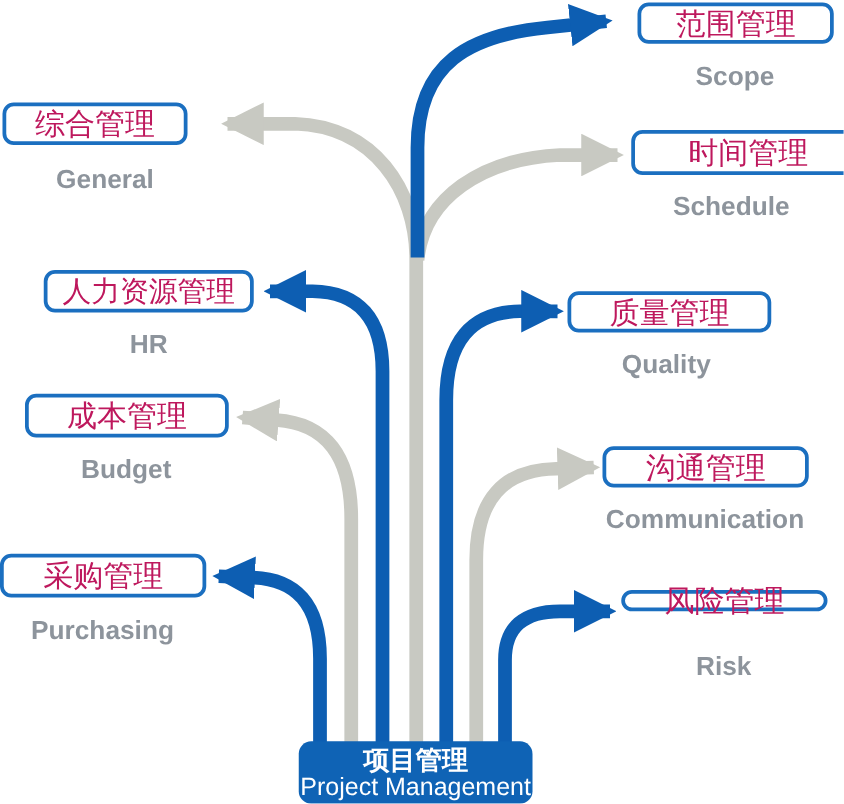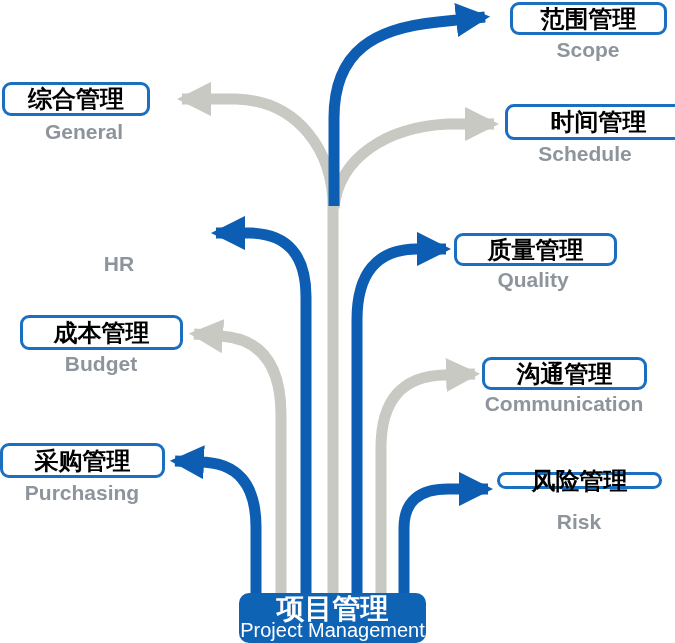--- a/index.html
+++ b/index.html
@@ -10,35 +10,36 @@
     overflow:hidden;
     font-family:"Liberation Sans",sans-serif;
   }
   #flow-svg{position:absolute;left:0;top:0;}
   .zbox{
     position:absolute;
     box-sizing:border-box;
     background:#ffffff;
     border:3px solid #1b6fc0;
     border-radius:9px;
-    color:#000000;
+    color:#be185d;
     font-size:24px;
-    font-weight:700;
+    font-weight:400;
     display:flex;align-items:center;justify-content:center;
     white-space:nowrap;
     z-index:2;
   }
   .elabel{
     position:absolute;
     transform:translateX(-50%);
     color:#8d949c;
     font-size:21px;
     font-weight:700;
     white-space:nowrap;
     z-index:2;
+    margin-top:12px;
   }
   #box-scope{left:510px;top:2px;width:157px;height:33px;}
   #en-scope{left:588px;top:38px;}
   #box-general{left:2px;top:82px;width:148px;height:34px;}
   #en-general{left:84px;top:120px;}
   #box-schedule{left:505px;top:104px;width:187px;height:36px;}
   #en-schedule{left:585px;top:142px;}
   #box-hr{left:35px;top:216px;width:168px;height:34px;font-size:23px;}
   #en-hr{left:119px;top:252px;}
   #box-quality{left:454px;top:233px;width:163px;height:33px;}
@@ -49,21 +50,21 @@
   #en-communication{left:564px;top:392px;text-align:right;}
   #box-purchasing{left:0px;top:443px;width:165px;height:35px;}
   #en-purchasing{left:82px;top:481px;}
   #box-risk{left:497px;top:472px;width:165px;height:17px;}
   #en-risk{left:579px;top:510px;}
   #root-box{
     position:absolute;left:239px;top:593px;width:187px;height:50px;
     background:#0f63b5;border-radius:10px;
     color:#ffffff;text-align:center;z-index:3;
   }
-  #root-zh{font-size:28px;font-weight:700;margin-top:4px;line-height:24px;}
+  #root-zh{font-size:21px;font-weight:700;margin-top:4px;line-height:24px;}
   #root-en{font-size:20px;font-weight:400;line-height:19px;}
 </style>
 </head>
 <body>
 
 <div id="canvas">
 
   <svg id="flow-svg" width="675" height="643" viewBox="0 0 675 643">
     <defs>
       <marker id="head-blue" viewBox="0 0 10 10" refX="8.5" refY="5" markerWidth="3.1" markerHeight="3.1" orient="auto">
@@ -94,20 +95,23 @@
   <div class="zbox" id="box-general">
     <span>综合管理</span>
   </div>
   <div class="elabel" id="en-general">General</div>
 
   <div class="zbox" id="box-schedule">
     <span>时间管理</span>
   </div>
   <div class="elabel" id="en-schedule">Schedule</div>
 
+  <div class="zbox" id="box-hr">
+    <span>人力资源管理</span>
+  </div>
   <div class="elabel" id="en-hr">HR</div>
 
   <div class="zbox" id="box-quality">
     <span>质量管理</span>
   </div>
   <div class="elabel" id="en-quality">Quality</div>
 
   <div class="zbox" id="box-budget">
     <span>成本管理</span>
   </div>

